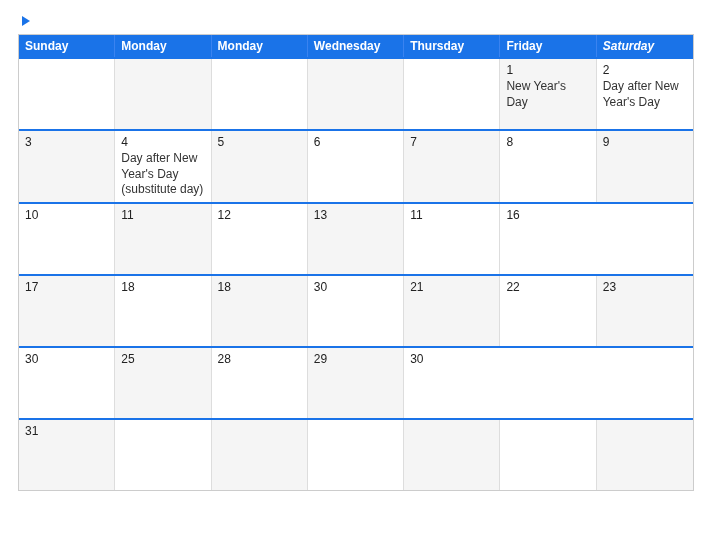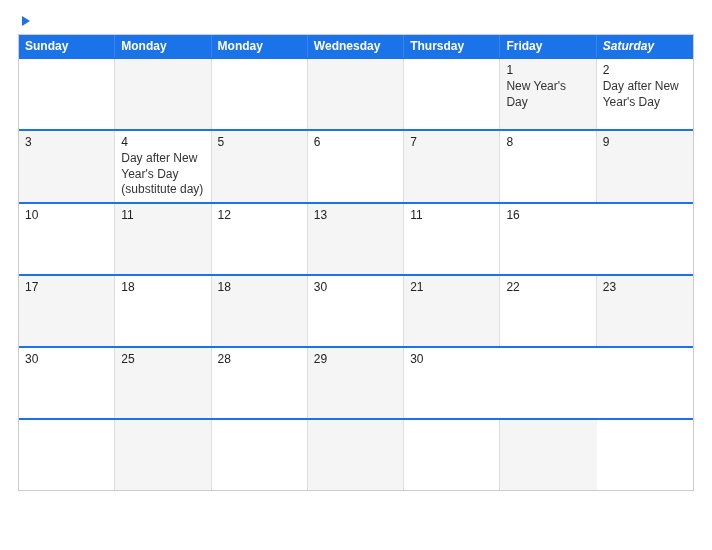--- a/index.html
+++ b/index.html
@@ -238,20 +238,23 @@
             <span class="day-num">28</span>
           </div>
           <div class="cal-cell shaded">
             <span class="day-num">29</span>
           </div>
           <div class="cal-cell">
             <span class="day-num">30</span>
           </div>
         </div>
         <div class="cal-week">
+          <div class="cal-cell shaded">
+            <span class="day-num">31</span>
+          </div>
           <div class="cal-cell"></div>
           <div class="cal-cell shaded"></div>
           <div class="cal-cell"></div>
           <div class="cal-cell shaded"></div>
           <div class="cal-cell"></div>
           <div class="cal-cell shaded"></div>
         </div>
       </div>
   </div>
 </div>

